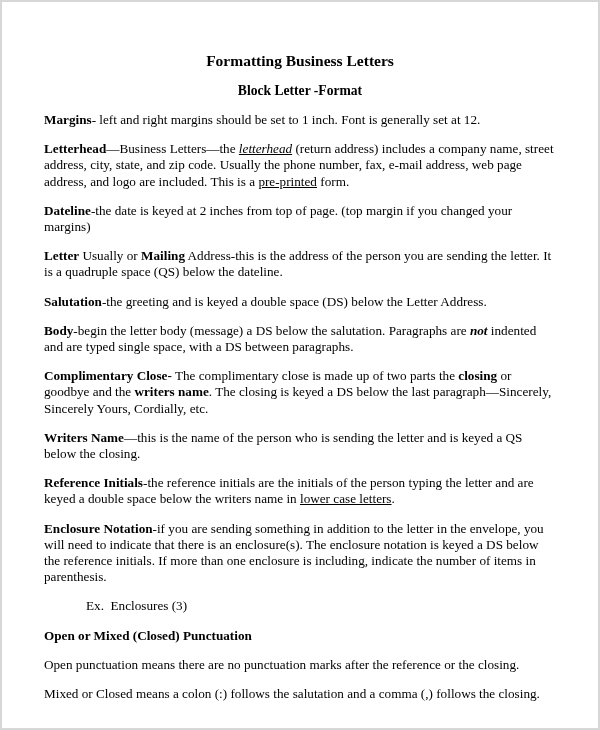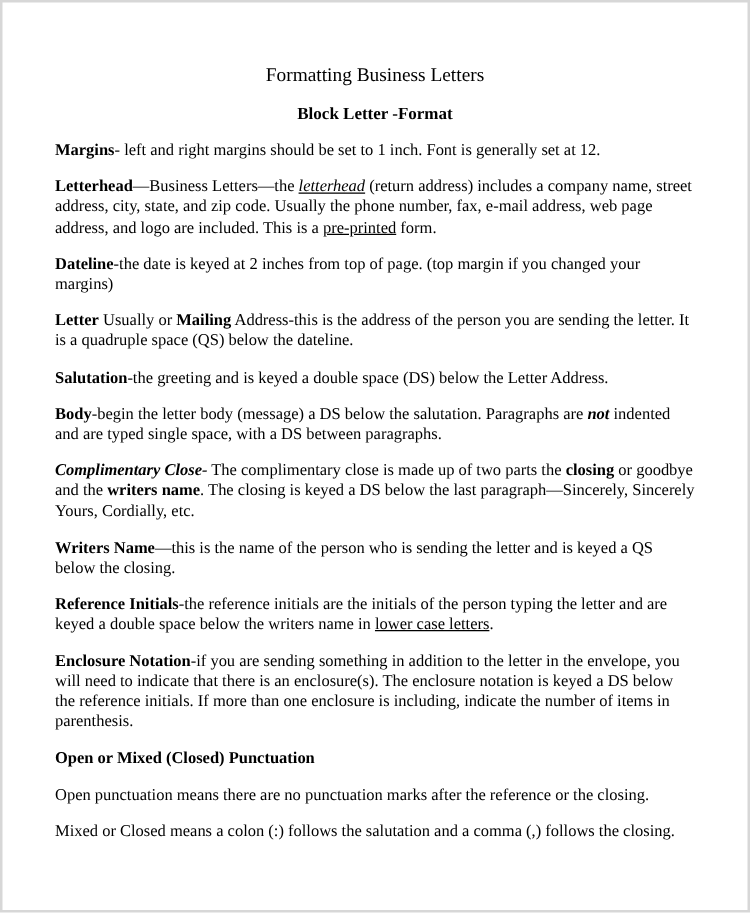--- a/index.html
+++ b/index.html
@@ -19,21 +19,21 @@
   .page {
     box-sizing: border-box;
     width: 100%;
     height: 100%;
     padding: 50px 42px 0 42px;
   }
   .doc-title {
     margin: 0;
     font-size: 15.5px;
     line-height: 18px;
-    font-weight: normal;
+    font-weight: bold;
     text-align: center;
   }
   .doc-subtitle {
     margin: 13px 0 0 0;
     font-size: 13.6px;
     line-height: 16px;
     font-weight: bold;
     text-align: center;
   }
   .para {
@@ -53,20 +53,21 @@
 <div class="page">
   <h1 class="doc-title">Formatting Business Letters</h1>
   <h2 class="doc-subtitle">Block Letter -Format</h2>
 
   <p class="para"><span style="font-weight: bold;">Margins</span><span>- left and right margins should be set to 1 inch. Font is generally set at 12.</span></p>
   <p class="para"><span style="font-weight: bold;">Letterhead</span><span>—Business Letters—the </span><span style="font-style: italic; text-decoration: underline;">letterhead</span><span> (return address) includes a company name, street address, city, state, and zip code. Usually the phone number, fax, e-mail address, web page address, and logo are included. This is a </span><span style="text-decoration: underline;">pre-printed</span><span> form.</span></p>
   <p class="para"><span style="font-weight: bold;">Dateline</span><span>-the date is keyed at 2 inches from top of page. (top margin if you changed your margins)</span></p>
   <p class="para"><span style="font-weight: bold;">Letter</span><span> Usually or </span><span style="font-weight: bold;">Mailing</span><span> Address-this is the address of the person you are sending the letter. It is a quadruple space (QS) below the dateline.</span></p>
   <p class="para"><span style="font-weight: bold;">Salutation</span><span>-the greeting and is keyed a double space (DS) below the Letter Address.</span></p>
   <p class="para"><span style="font-weight: bold;">Body</span><span>-begin the letter body (message) a DS below the salutation. Paragraphs are </span><span style="font-weight: bold; font-style: italic;">not</span><span> indented and are typed single space, with a DS between paragraphs.</span></p>
-  <p class="para"><span style="font-weight: bold; font-style: italic;">Complimentary Close-</span><span> The complimentary close is made up of two parts the </span><span style="font-weight: bold;">closing</span><span> or goodbye and the </span><span style="font-weight: bold;">writers name</span><span>. The closing is keyed a DS below the last paragraph—Sincerely, Sincerely Yours, Cordially, etc.</span></p>
+  <p class="para"><span style="font-weight: bold;">Complimentary Close-</span><span> The complimentary close is made up of two parts the </span><span style="font-weight: bold;">closing</span><span> or goodbye and the </span><span style="font-weight: bold;">writers name</span><span>. The closing is keyed a DS below the last paragraph—Sincerely, Sincerely Yours, Cordially, etc.</span></p>
   <p class="para"><span style="font-weight: bold;">Writers Name</span><span>—this is the name of the person who is sending the letter and is keyed a QS below the closing.</span></p>
   <p class="para"><span style="font-weight: bold;">Reference Initials</span><span>-the reference initials are the initials of the person typing the letter and are keyed a double space below the writers name in </span><span style="text-decoration: underline;">lower case letters</span><span>.</span></p>
   <p class="para"><span style="font-weight: bold;">Enclosure Notation</span><span>-if you are sending something in addition to the letter in the envelope, you will need to indicate that there is an enclosure(s). The enclosure notation is keyed a DS below the reference initials. If more than one enclosure is including, indicate the number of items in parenthesis.</span></p>
+  <p class="para indent"><span>Ex.  Enclosures (3)</span></p>
   <p class="para"><span style="font-weight: bold; margin-top: 32px;">Open or Mixed (Closed) Punctuation</span></p>
   <p class="para"><span>Open punctuation means there are no punctuation marks after the reference or the closing.</span></p>
   <p class="para"><span>Mixed or Closed means a colon (:) follows the salutation and a comma (,) follows the closing.</span></p>
 </div>
 
 </body></html>

